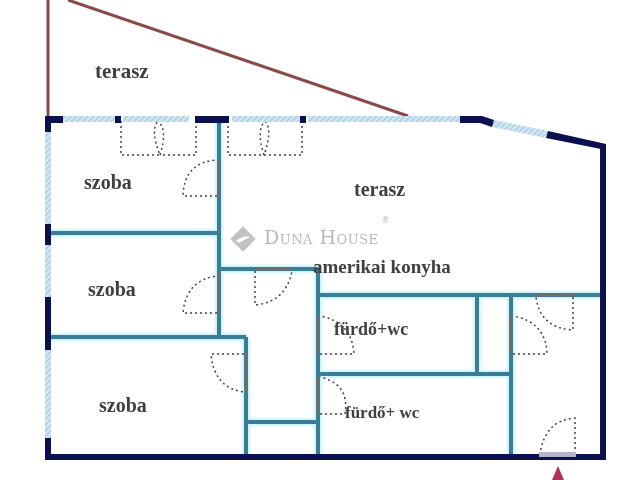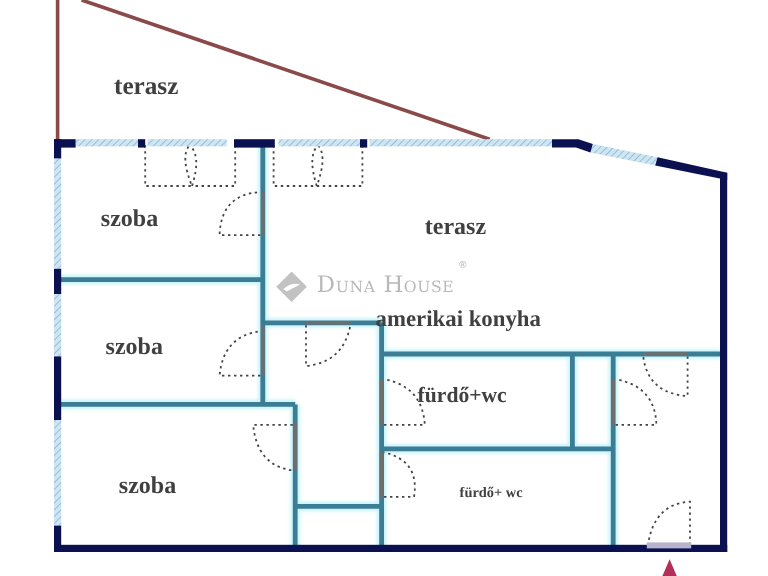--- a/index.html
+++ b/index.html
@@ -135,14 +135,14 @@
   <span class="logo-text">Duna House</span>
     <span class="logo-reg" style="margin-left:-5px;margin-top:-10px">®</span>
 </div>
 
 <div class="room-label" style="left:95px; top:59px; font-size:21px;">terasz</div>
 <div class="room-label" style="left:84px; top:171px; font-size:20px;">szoba</div>
 <div class="room-label" style="left:88px; top:278px; font-size:20px;">szoba</div>
 <div class="room-label" style="left:99px; top:394px; font-size:20px;">szoba</div>
 <div class="room-label" style="left:354px; top:178px; font-size:20px;">terasz</div>
 <div class="room-label" style="left:313px; top:256px; font-size:19px;">amerikai konyha</div>
-<div class="room-label" style="left:348px; top:319px; font-size:18px;">fürdő+wc</div>
-<div class="room-label" style="left:345px; top:403px; font-size:12px;margin-left:38px;">fürdő+ wc</div>
+<div class="room-label" style="left:334px; top:319px; font-size:18px;">fürdő+wc</div>
+<div class="room-label" style="left:345px; top:403px; font-size:17px;">fürdő+ wc</div>
 
 </body></html>

